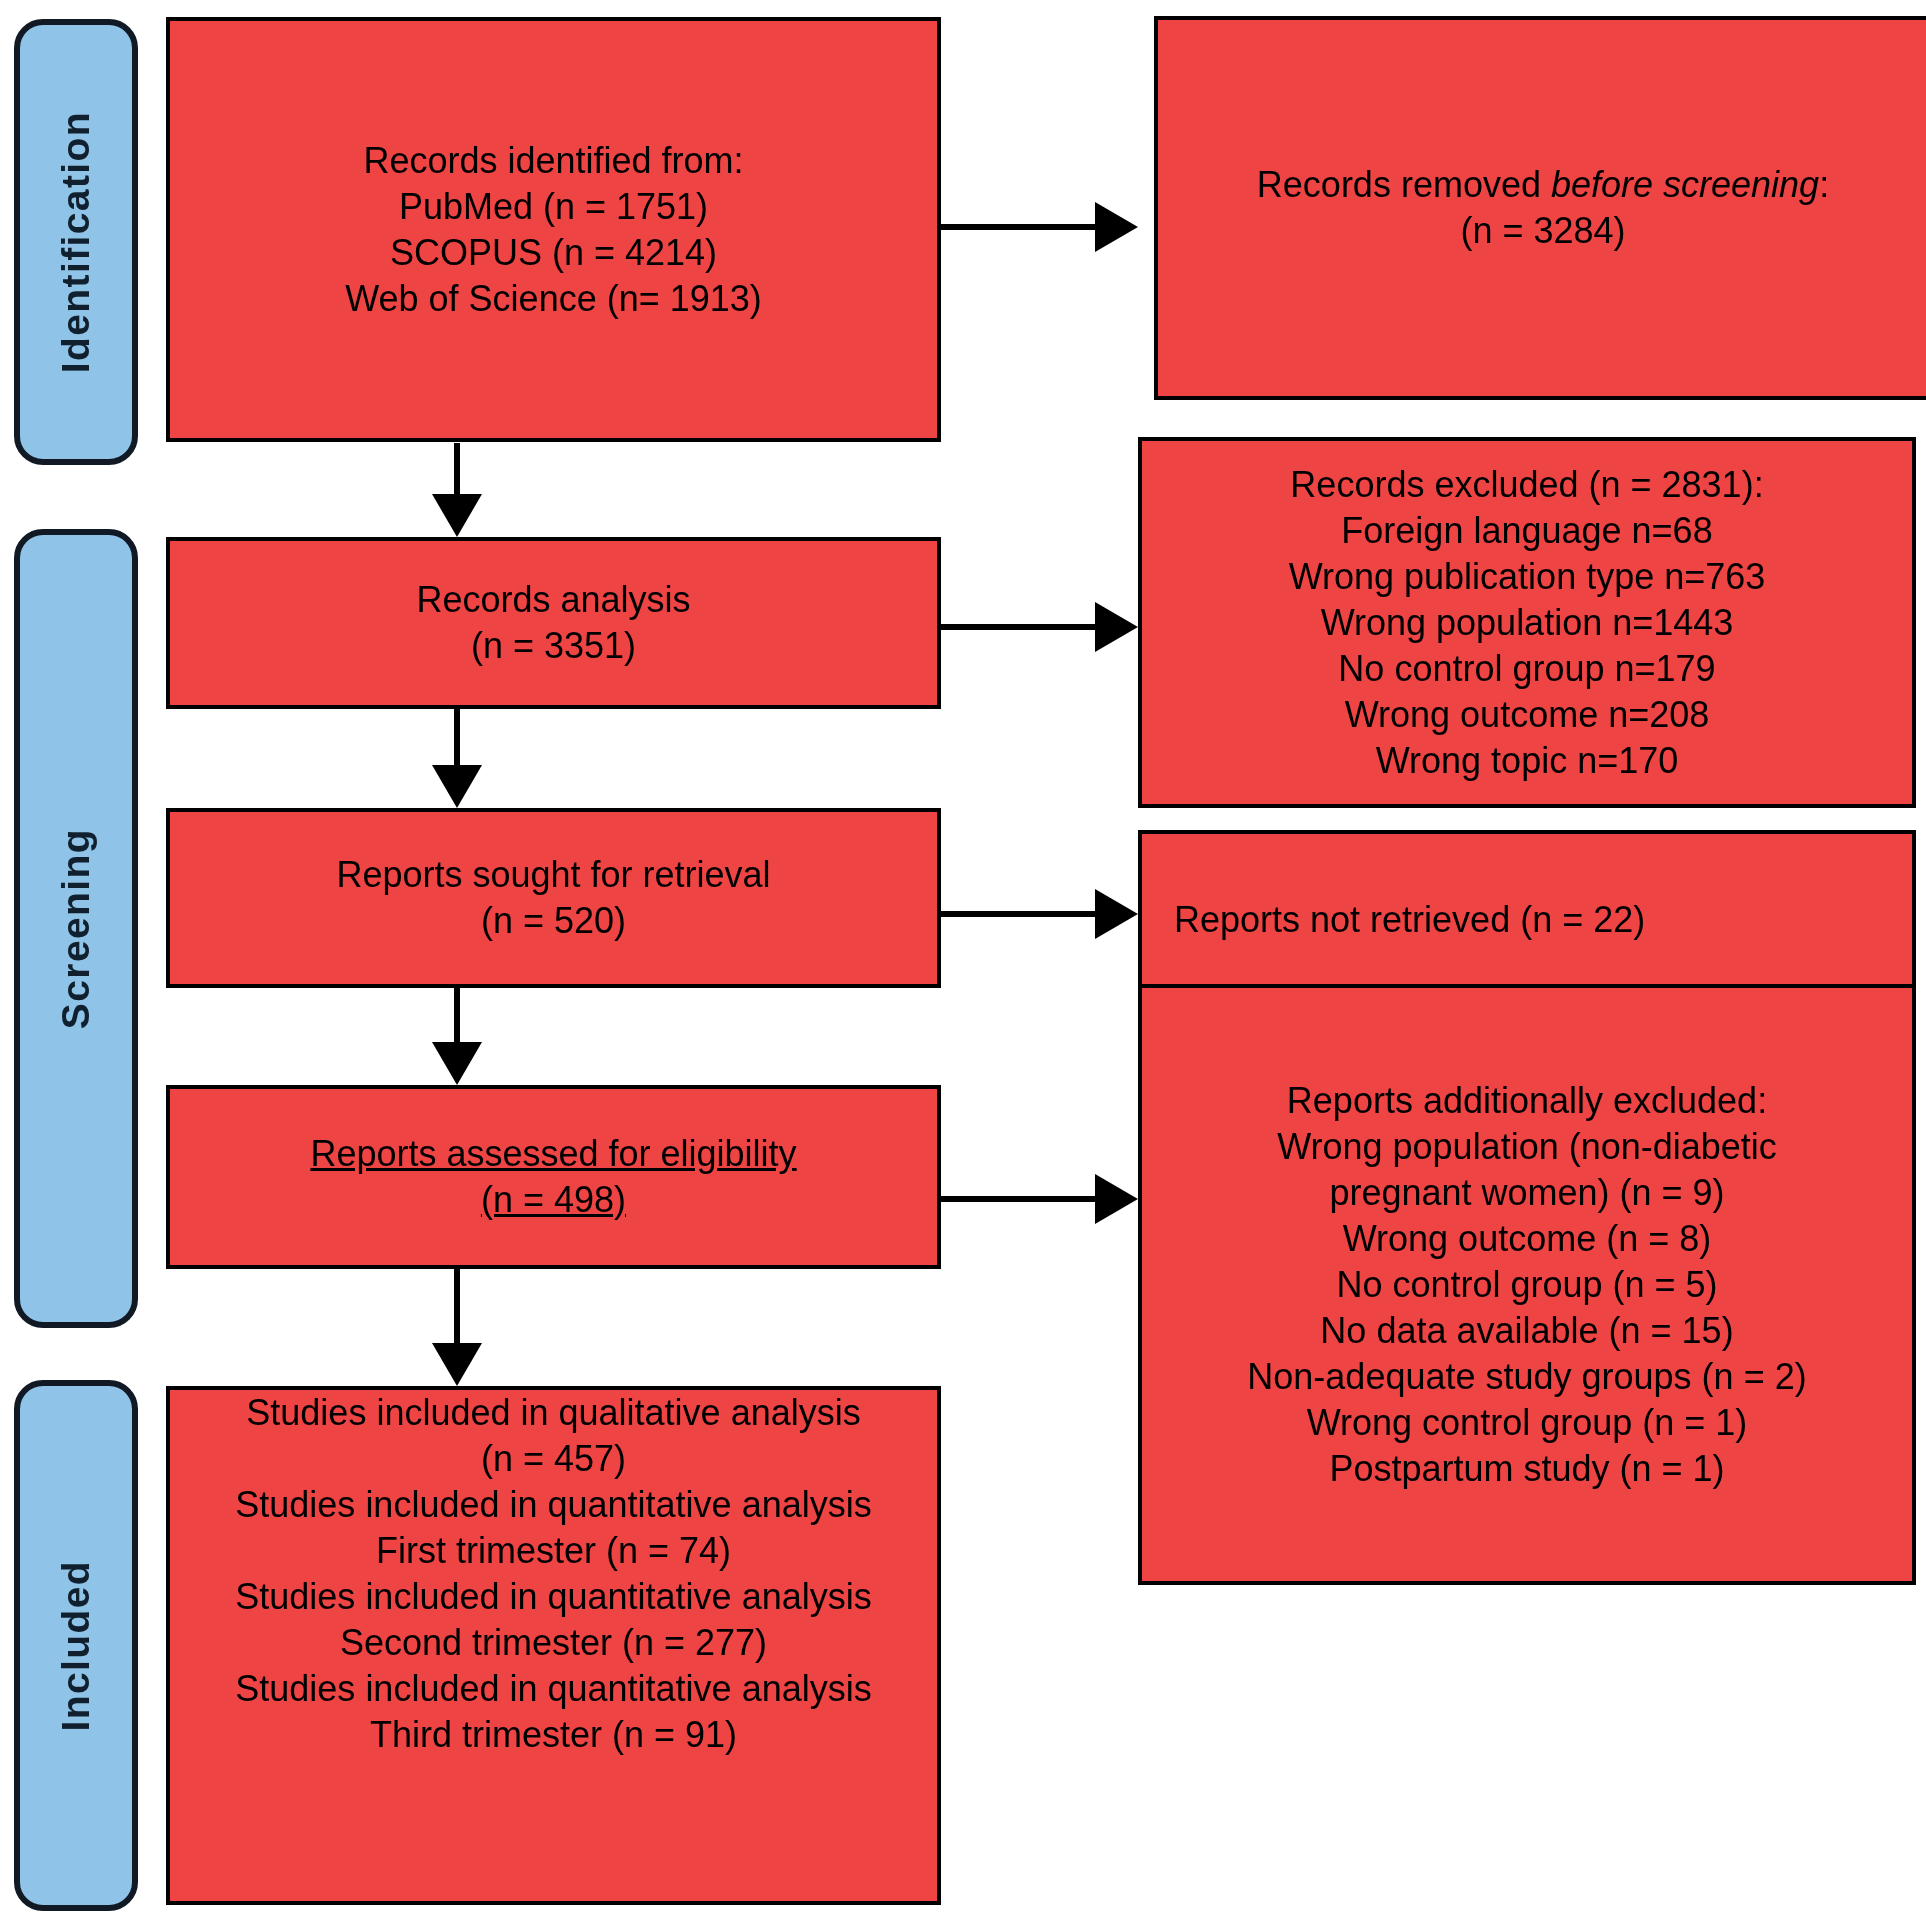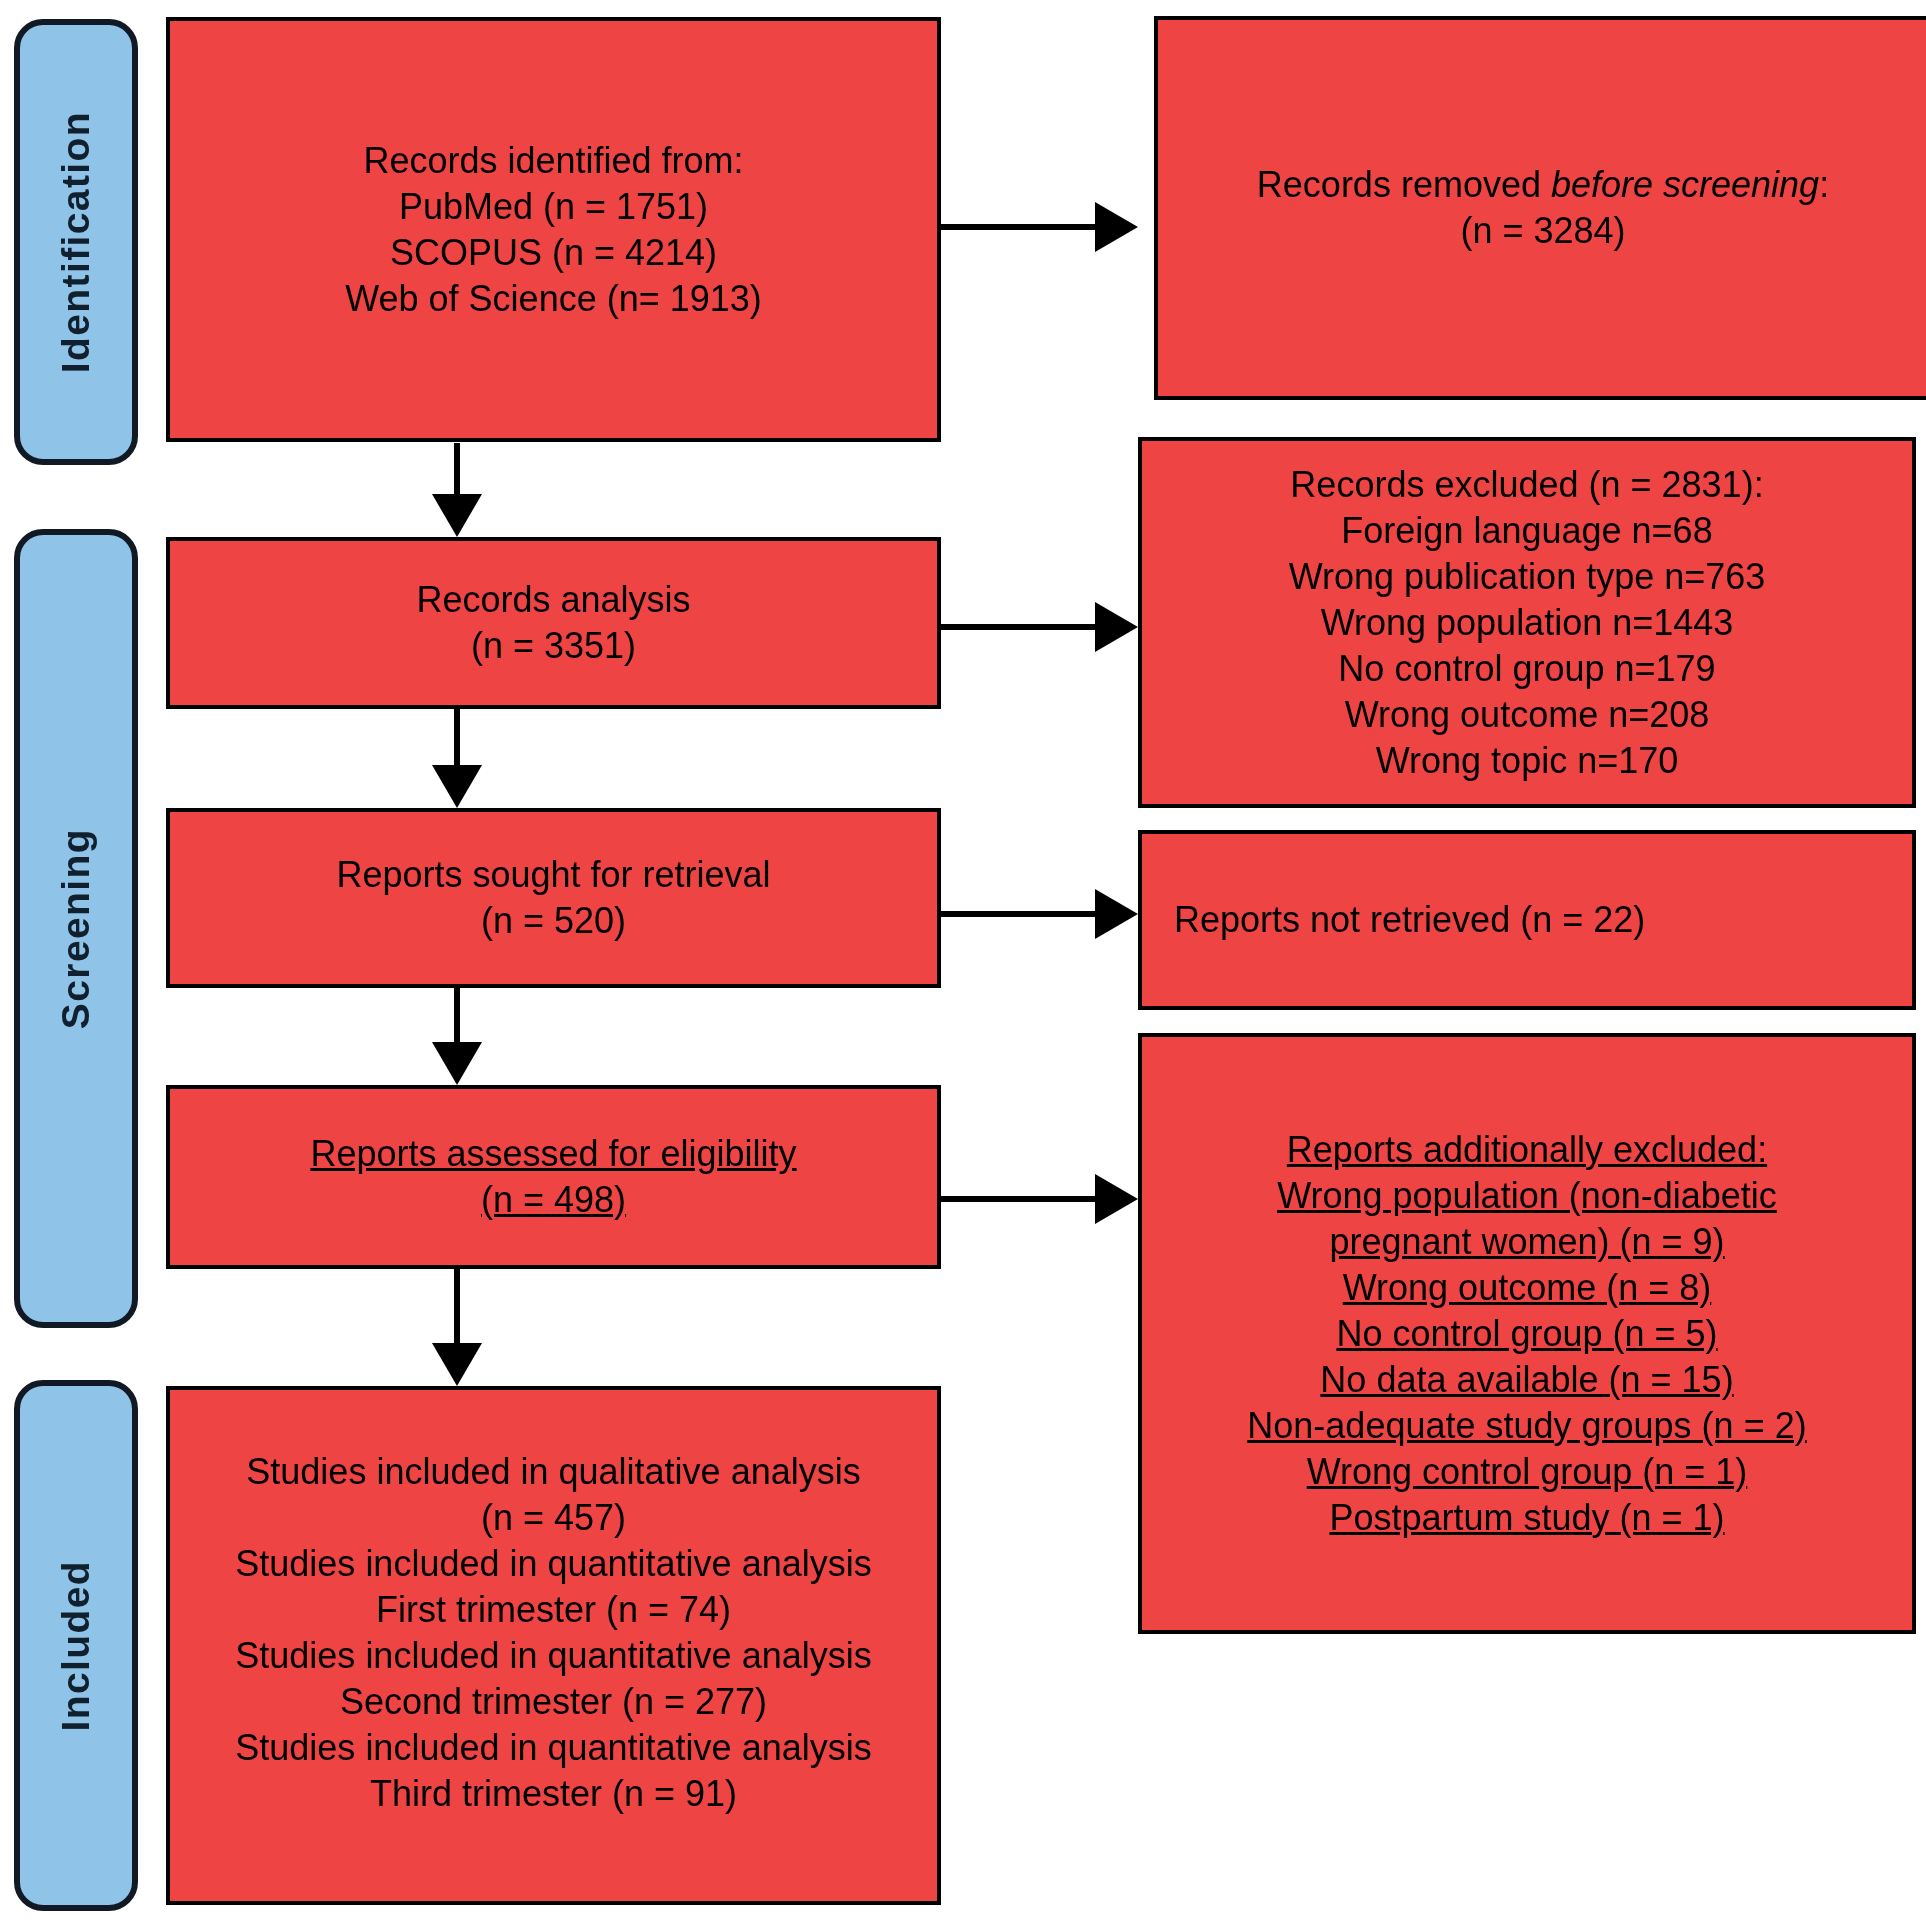--- a/index.html
+++ b/index.html
@@ -22,21 +22,21 @@
     background: #ef4444;
     display: flex;
     flex-direction: column;
     justify-content: center;
     text-align: center;
     font-size: 36px;
     line-height: 46px;
     color: #000000;
   }
   .box .line { white-space: nowrap; }
-  .box.top-align { justify-content: flex-start; padding-top: 59px; }
+  .box.top-align { justify-content: flex-start; }
   .box.left-align { text-align: left; padding-left: 32px; }
   .stage {
     position: absolute;
     box-sizing: border-box;
     left: 13.7px;
     width: 124px;
     border: 6px solid #111a24;
     border-radius: 29px;
     display: flex;
     align-items: center;
@@ -157,21 +157,21 @@
         <div class="line">Wrong topic n=170</div>
       </div>
   </div>
 
   <div class="box left-align" style="left:1138px; top:830px; width:778px; height:180px;">
     <div>
         <div class="line">Reports not retrieved (n = 22)</div>
       </div>
   </div>
 
-  <div class="box" style="left:1138px; top:1033px; width:778px; height:601px;text-decoration:underline;">
+  <div class="box" style="left:1138px; top:984px; width:778px; height:601px;">
     <div>
         <div class="line">Reports additionally excluded:</div>
         <div class="line">Wrong population (non-diabetic</div>
         <div class="line">pregnant women) (n = 9)</div>
         <div class="line">Wrong outcome (n = 8)</div>
         <div class="line">No control group (n = 5)</div>
         <div class="line">No data available (n = 15)</div>
         <div class="line">Non-adequate study groups (n = 2)</div>
         <div class="line">Wrong control group (n = 1)</div>
         <div class="line">Postpartum study (n = 1)</div>

